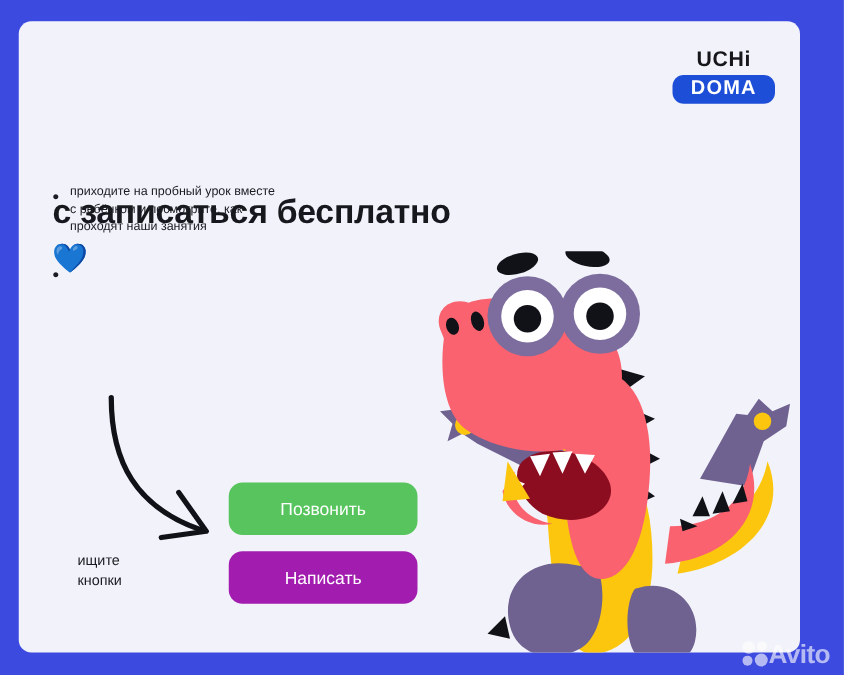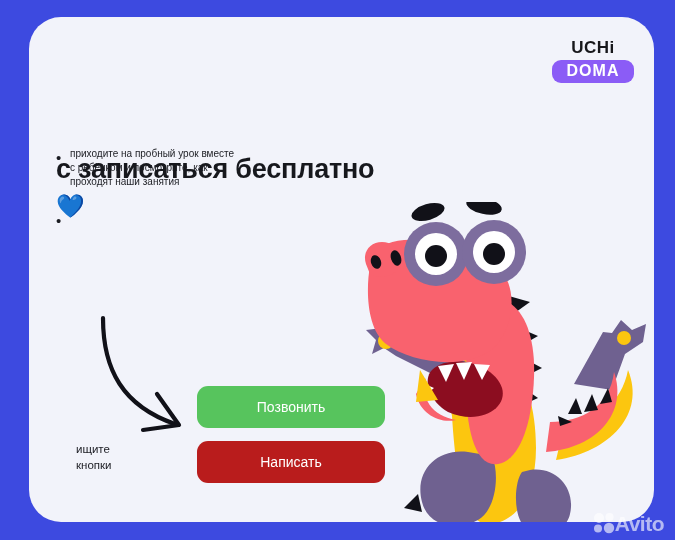--- a/index.html
+++ b/index.html
@@ -6,35 +6,35 @@
   html,body { width:675px; height:540px; overflow:hidden; }
   body {
     font-family:"Liberation Sans", sans-serif;
     background:#3d4ae0;
     position:relative;
   }
   #stage { position:absolute; inset:0; background:#3d4ae0; }
 
   .card {
     position:absolute;
-    left:29px; top:17px;
+    left:15px; top:17px;
     width:625px; height:505px;
     background:#f2f3fa;
-    border-radius:32px;
+    border-radius:10px;
     overflow:hidden;
   }
 
   
   .logo { position:absolute; right:20px; top:22px; width:82px; text-align:center; }
   .logo-top {
     font-size:17px; font-weight:bold; letter-spacing:.5px;
     color:#17171b; line-height:1;
   }
   .logo-bottom {
-    margin-top:4px; background:#8b5cf6; color:#ffffff;
+    margin-top:4px; background:#1d4ed8; color:#ffffff;
     border-radius:9px; font-size:16px; font-weight:bold;
     letter-spacing:1px; padding:3px 0 4px; line-height:1;
   }
 
   
   .heading {
     position:absolute; left:27px; top:28px;
     font-size:27px; font-weight:bold; color:#17181d;
     line-height:1.32; letter-spacing:-0.2px;
     white-space:pre-line;
@@ -57,27 +57,27 @@
   
   .arrow { position:absolute; left:58px; top:295px; z-index:4; }
   .arrow-caption {
     position:absolute; left:47px; top:424px; width:92px;
     text-align:left; font-size:11.5px; color:#1b1c22;
     line-height:1.42; white-space:pre-line; z-index:4;
   }
 
   
   .btn {
-    position:absolute; left:168px; width:188px; height:42px;
+    position:absolute; left:168px; width:151px; height:42px;
     border:none; border-radius:11px; cursor:pointer;
     color:#ffffff; font-size:14px; font-family:"Liberation Sans", sans-serif;
     z-index:5;
   }
   .btn-call { top:369px; background:#57c45d; }
-  .btn-write { top:424px; background:#b91c1c; }
+  .btn-write { top:424px; background:#a21caf; }
 
   
   .mascot { position:absolute; right:-6px; bottom:-14px; z-index:2; }
 
   
   .watermark {
     position:absolute; right:11px; bottom:6px;
     z-index:9; opacity:.62; pointer-events:none;
     display:flex; align-items:center; gap:0;
   }

